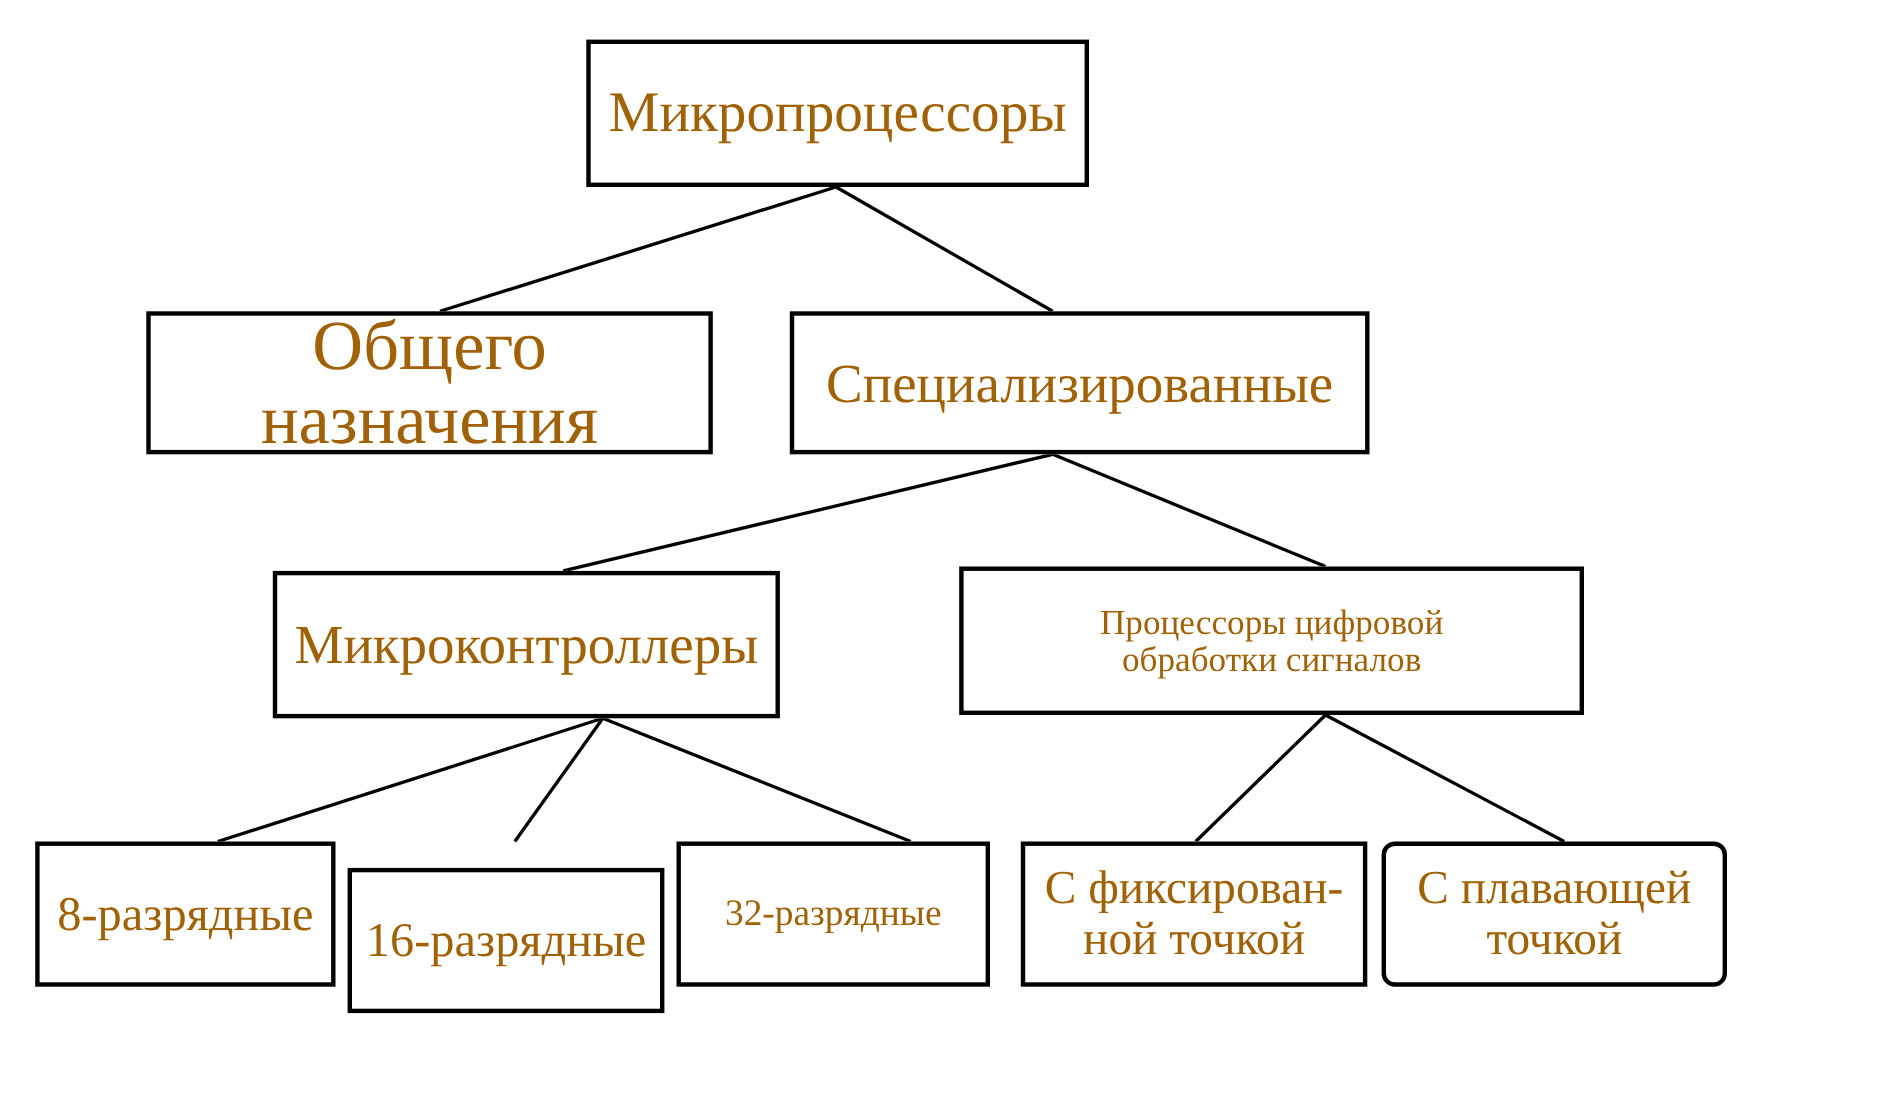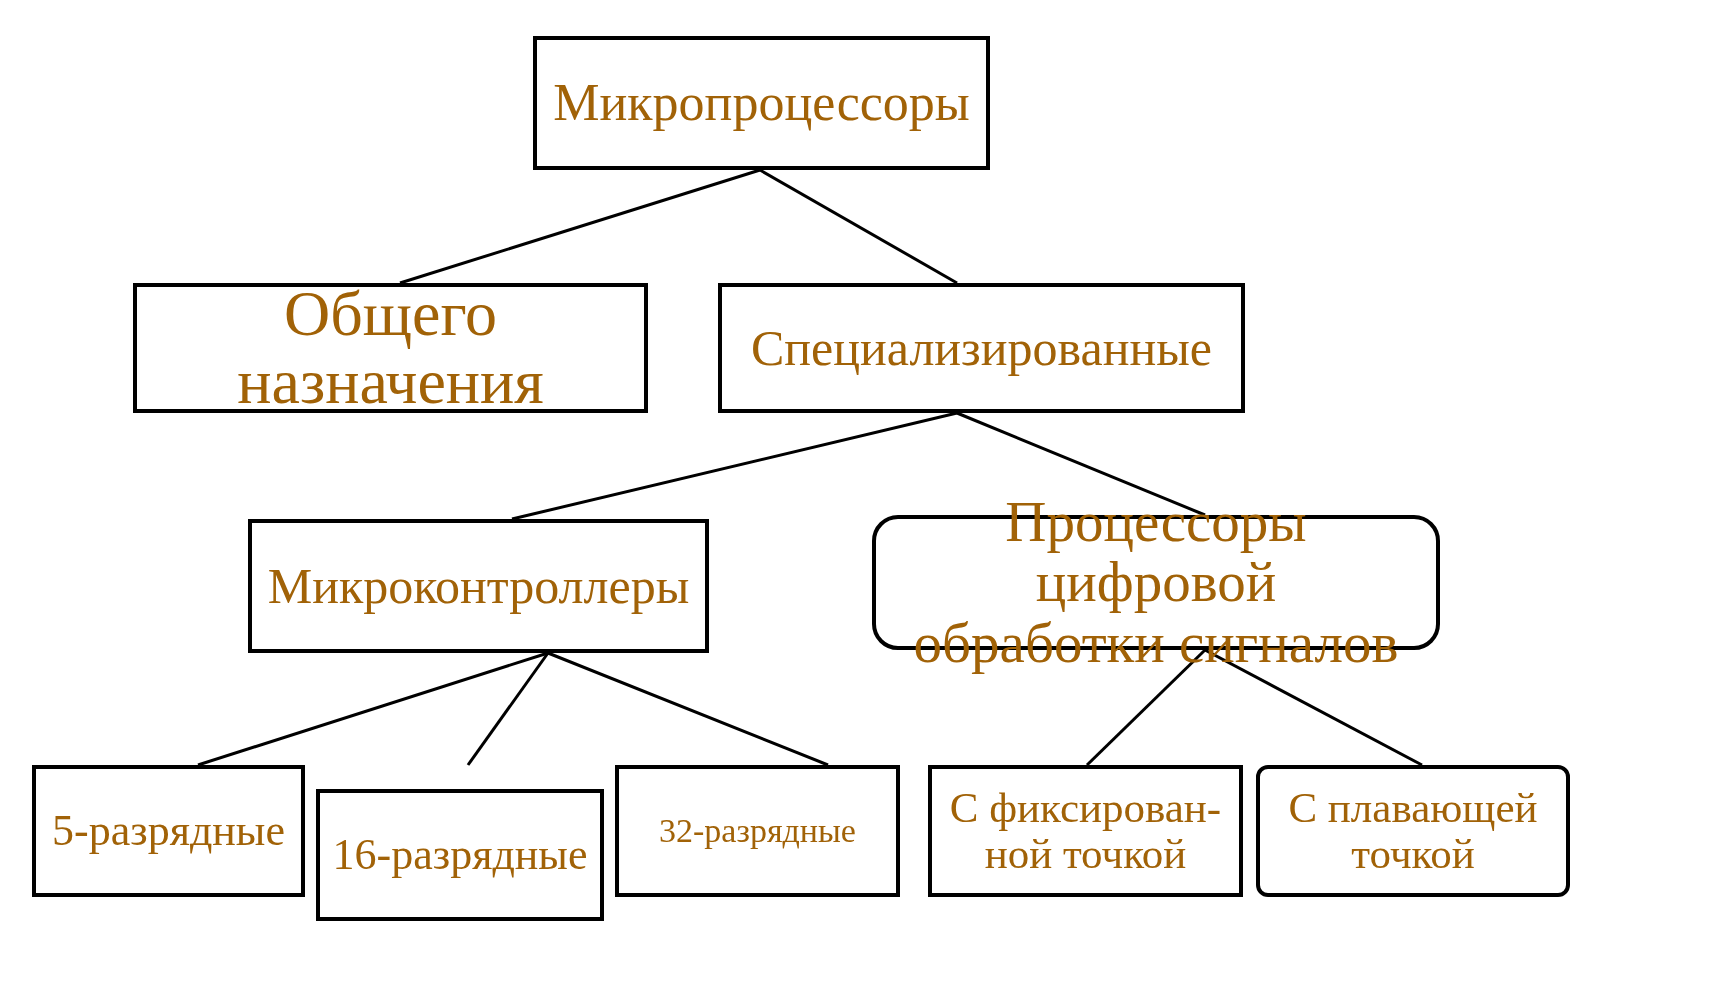--- a/index.html
+++ b/index.html
@@ -43,21 +43,21 @@
     display: block;
     width: 100%;
     padding: 0 6px;
     white-space: pre-line;
   }
   
   .n-root      { left: 533px;  top: 36px;  width: 457px; height: 134px; font-size: 52px; }
   .n-general   { left: 133px;  top: 283px; width: 515px; height: 130px; font-size: 64px; }
   .n-special   { left: 695px;  top: 283px; width: 527px; height: 130px; font-size: 50px; margin-left: 23px; }
   .n-mcu       { left: 248px;  top: 519px; width: 461px; height: 134px; font-size: 50px; }
-  .n-dsp       { left: 872px;  top: 515px; width: 568px; height: 135px; font-size: 57px; border-radius: 26px; }
+  .n-dsp       { left: 872px;  top: 515px; width: 568px; height: 135px; font-size: 32px; }
   .n-b8        { left: 32px;   top: 765px; width: 273px; height: 132px; font-size: 44px; }
   .n-b16       { left: 316px;  top: 789px; width: 288px; height: 132px; font-size: 44px; }
   .n-b32       { left: 615px;  top: 765px; width: 285px; height: 132px; font-size: 34px; }
   .n-fixed     { left: 928px;  top: 765px; width: 315px; height: 132px; font-size: 43px; }
   .n-float     { left: 1256px; top: 765px; width: 314px; height: 132px; font-size: 43px; border-radius: 12px; }
 </style>
 </head>
 <body>
 
 <div id="canvas">
@@ -91,21 +91,21 @@
   <div class="node n-mcu">
     <span class="label">Микроконтроллеры</span>
   </div>
 
   <div class="node n-dsp">
     <span class="label">Процессоры цифровой
 обработки сигналов</span>
   </div>
 
   <div class="node n-b8">
-    <span class="label">5-разрядные</span>
+    <span class="label">8-разрядные</span>
   </div>
 
   <div class="node n-b16">
     <span class="label">16-разрядные</span>
   </div>
 
   <div class="node n-b32">
     <span class="label">32-разрядные</span>
   </div>
 

